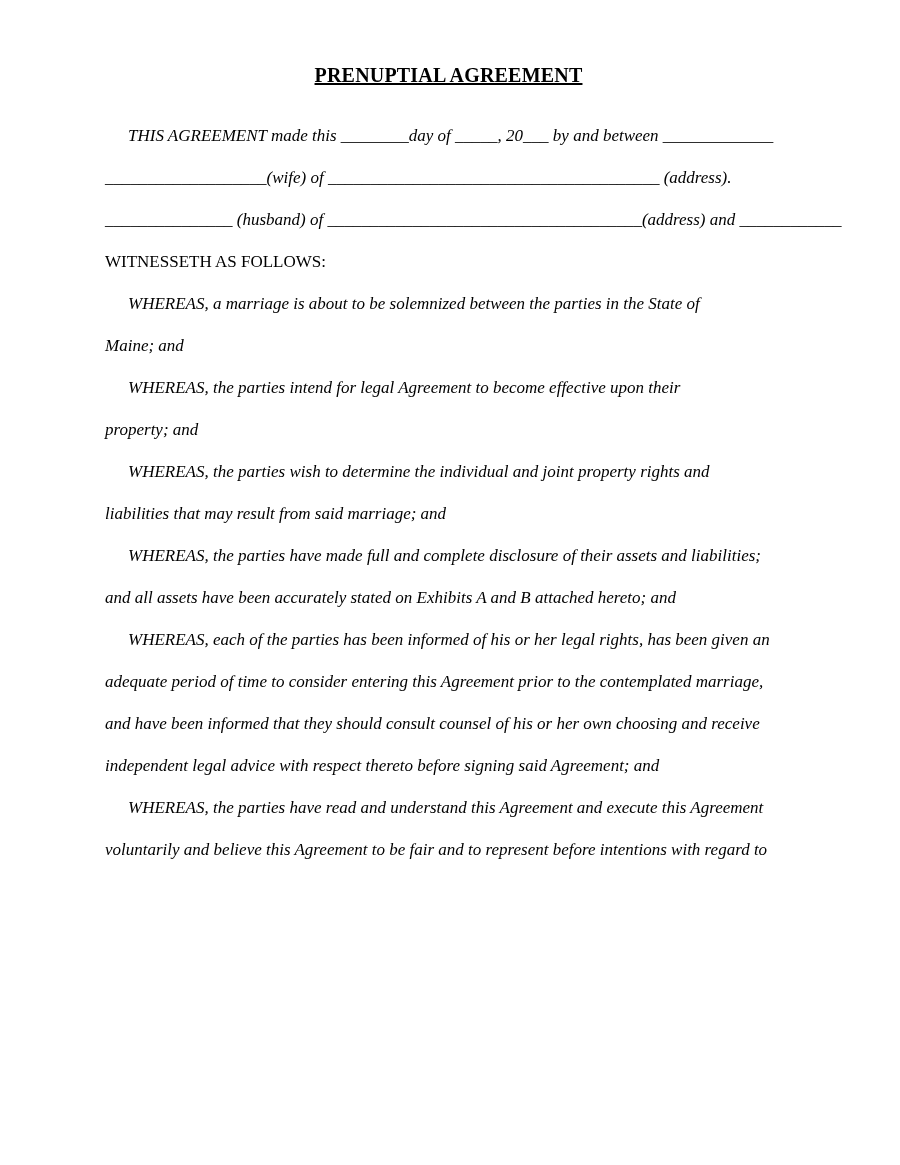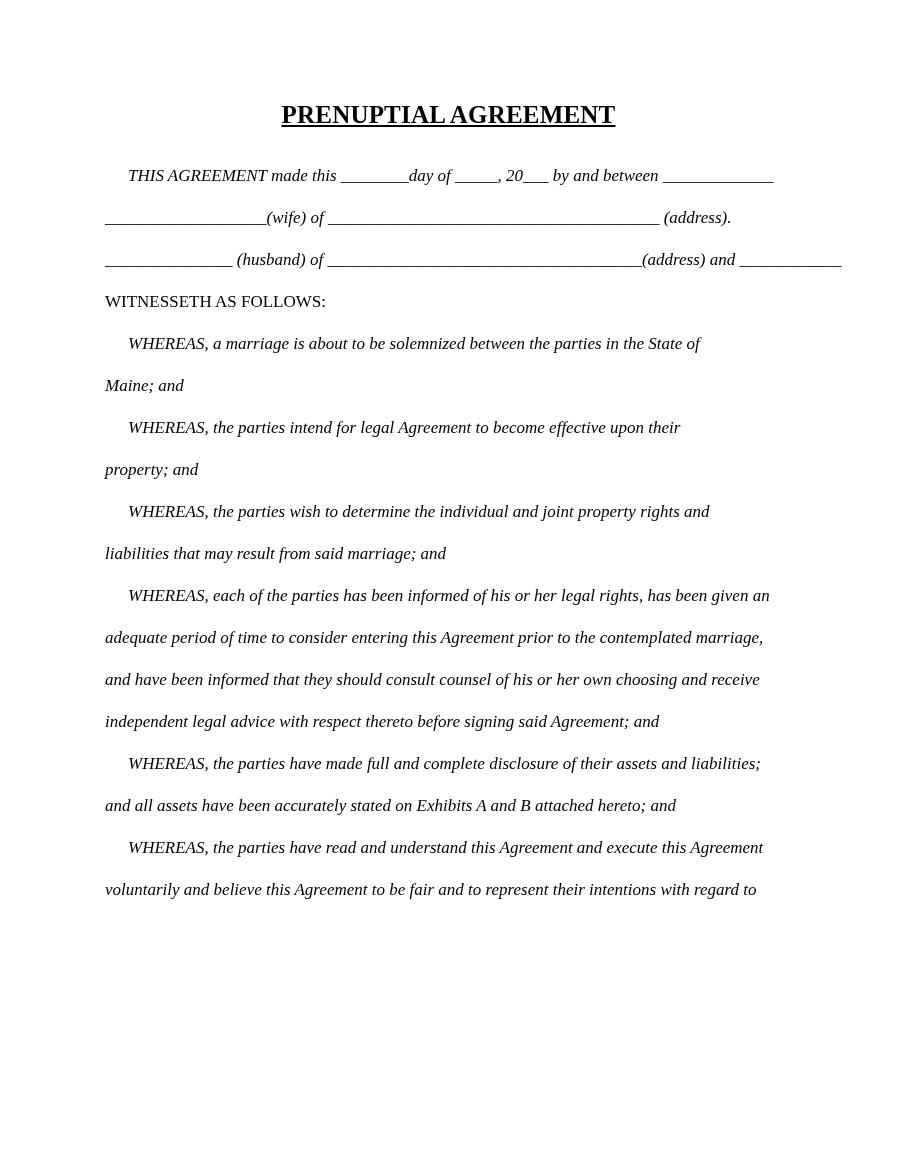--- a/index.html
+++ b/index.html
@@ -16,23 +16,23 @@
     font-family: "Liberation Serif", "DejaVu Serif", serif;
     font-size: 17px;
     overflow: hidden;
     box-sizing: border-box;
   }
   .content {
     padding: 0 108px 0 105px;
     box-sizing: border-box;
   }
   .doc-title {
-    margin-top: 101px;
+    margin-top: 61px;
     text-align: center;
-    font-size: 25px;
+    font-size: 20px;
     font-weight: bold;
     text-decoration: underline;
     line-height: 28px;
     letter-spacing: 0.2px;
   }
   .intro-block {
     margin-top: 26px;
   }
   .line {
     line-height: 42px;
@@ -76,31 +76,31 @@
         <div class="line indent">WHEREAS, the parties intend for legal Agreement to become effective upon their</div>
         <div class="line">property; and</div>
       </div>
 
       <div>
         <div class="line indent">WHEREAS, the parties wish to determine the individual and joint property rights and</div>
         <div class="line">liabilities that may result from said marriage; and</div>
       </div>
 
       <div>
+        <div class="line indent">WHEREAS, the parties have made full and complete disclosure of their assets and liabilities;</div>
+        <div class="line">and all assets have been accurately stated on Exhibits A and B attached hereto; and</div>
+      </div>
+
+      <div>
         <div class="line indent">WHEREAS, each of the parties has been informed of his or her legal rights, has been given an</div>
         <div class="line">adequate period of time to consider entering this Agreement prior to the contemplated marriage,</div>
         <div class="line">and have been informed that they should consult counsel of his or her own choosing and receive</div>
         <div class="line">independent legal advice with respect thereto before signing said Agreement; and</div>
       </div>
 
       <div>
-        <div class="line indent">WHEREAS, the parties have made full and complete disclosure of their assets and liabilities;</div>
-        <div class="line">and all assets have been accurately stated on Exhibits A and B attached hereto; and</div>
-      </div>
-
-      <div>
         <div class="line indent">WHEREAS, the parties have read and understand this Agreement and execute this Agreement</div>
-        <div class="line">voluntarily and believe this Agreement to be fair and to represent their intentions with regard to</div>
+        <div class="line">voluntarily and believe this Agreement to be fair and to represent before intentions with regard to</div>
       </div>
 
     </div>
   </div>
 </div>
 
 </body></html>

